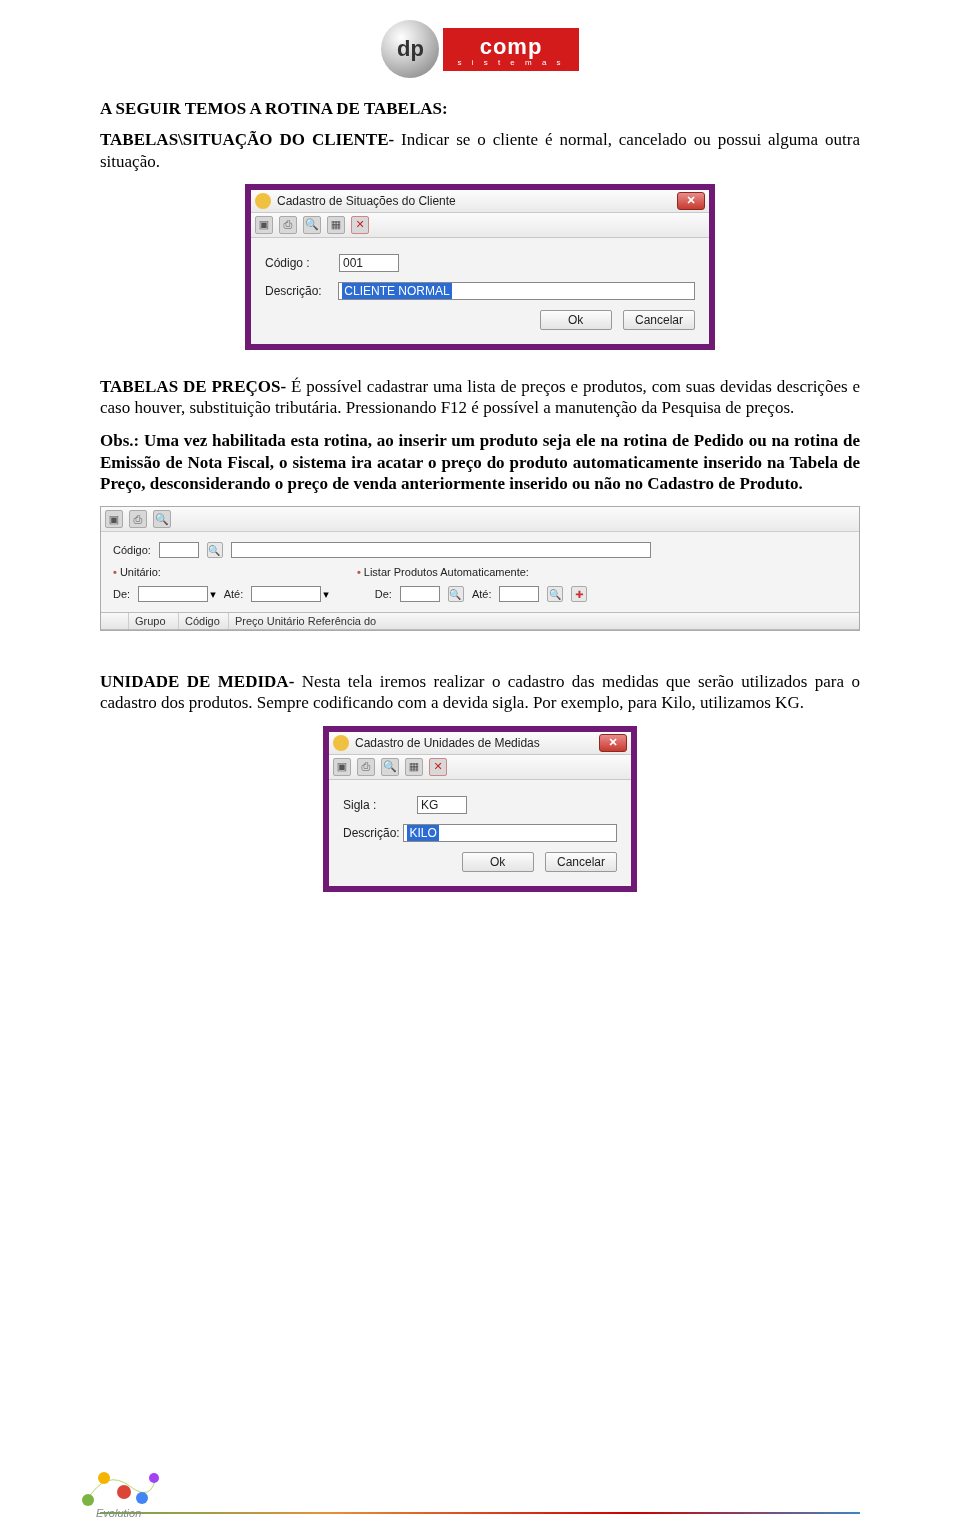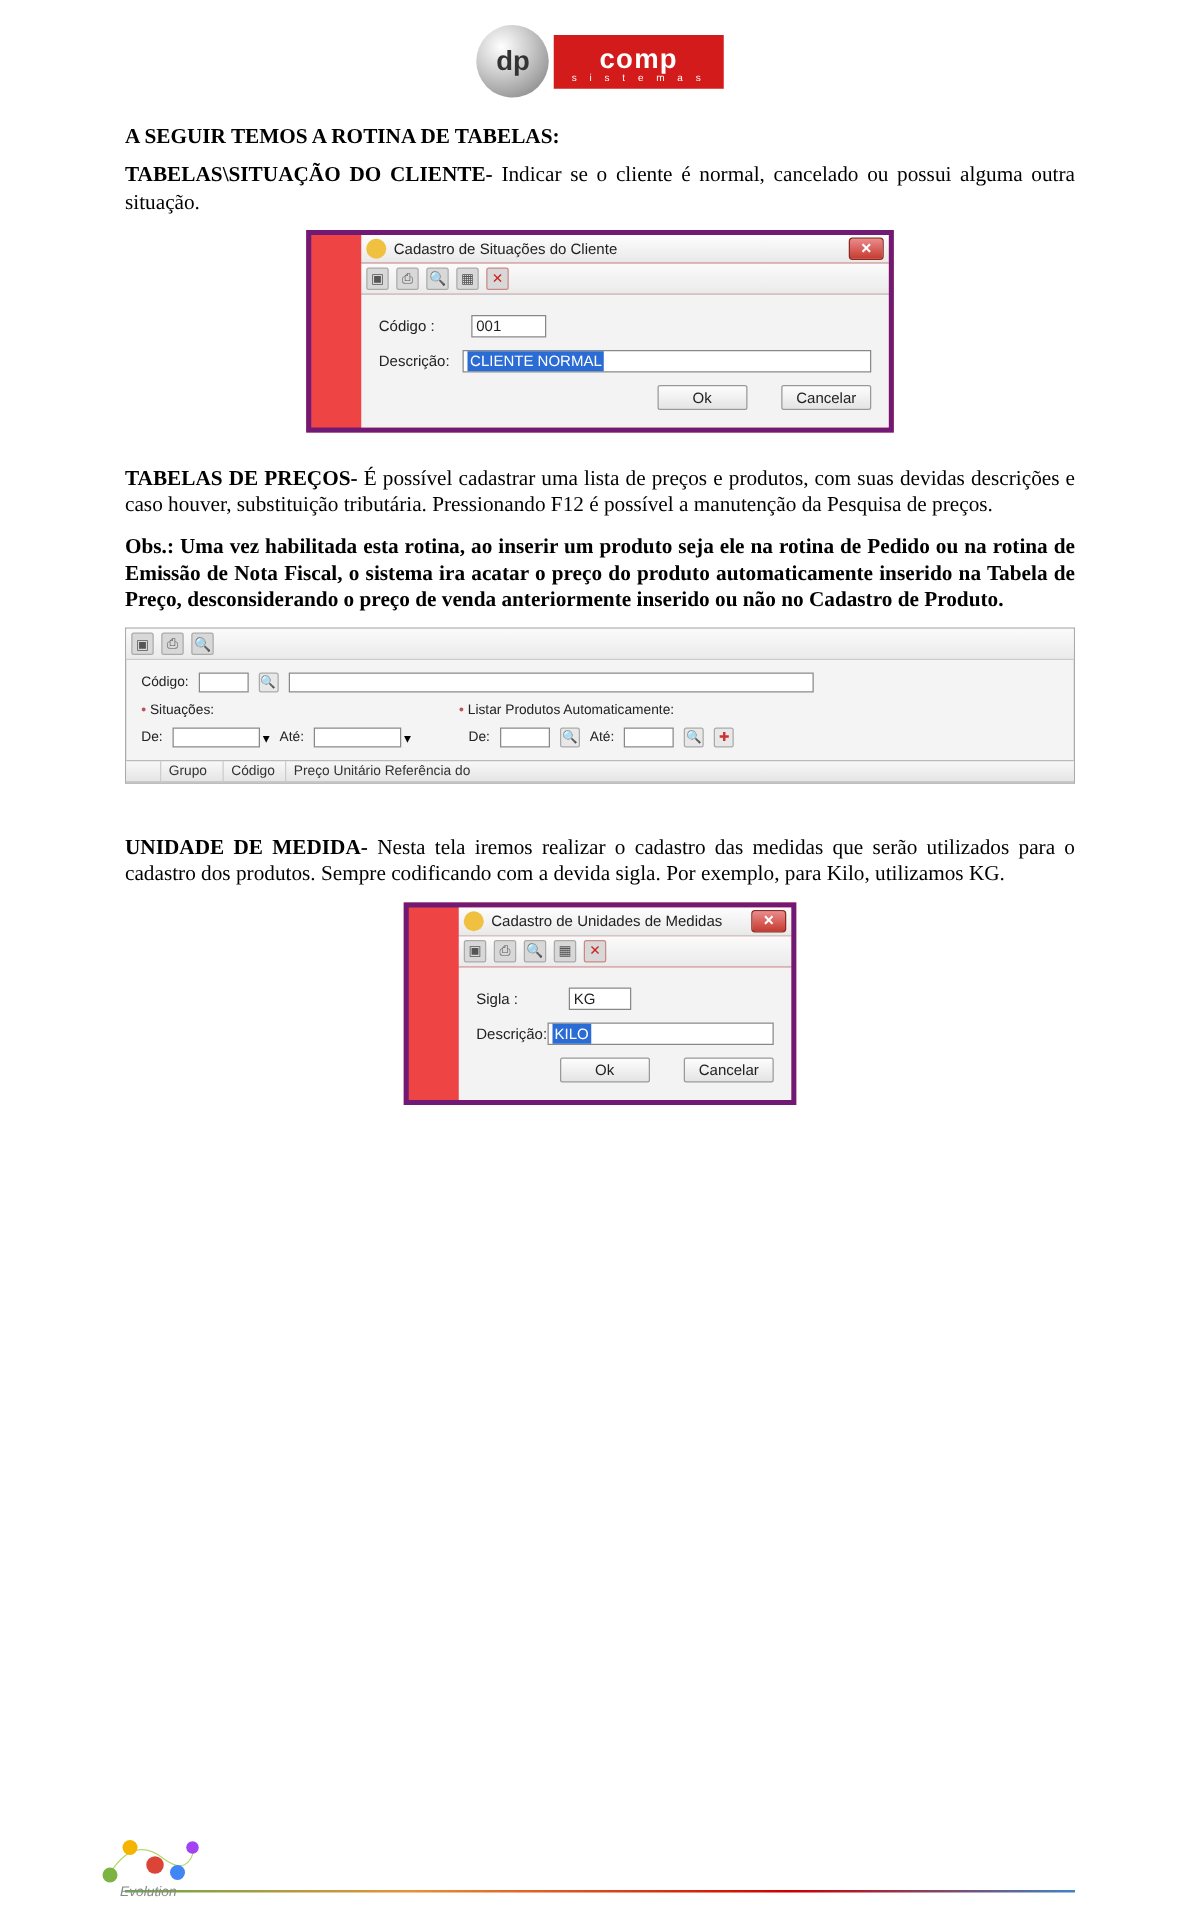--- a/index.html
+++ b/index.html
@@ -38,27 +38,26 @@
     padding: 6px 14px 4px 14px;
     font-family: Arial, sans-serif;
   }
   .logo-rect .big { font-size: 22px; font-weight: bold; letter-spacing: 1px; }
   .logo-rect .small { font-size: 8px; letter-spacing: 4px; text-align: right; margin-top:-2px;}
   .heading { font-weight: bold; margin: 12px 0 10px 0; }
   p { margin: 0 0 12px 0; text-align: justify; line-height: 1.25; }
 
   
   .win {
-    background: #ef4444;
-    border: 4px solid #701a75;
+    background: #a16207;
+    border: 6px solid #701a75;
     font-family: "Segoe UI", Tahoma, Arial, sans-serif;
     font-size: 12px;
     color: #222;
     margin: 6px auto 26px auto;
-    padding-left: 40px;
   }
   .win-title {
     display: flex;
     align-items: center;
     padding: 2px 4px;
     background: linear-gradient(#fdfdfd,#e9e9e9);
     border-bottom: 1px solid #c9c9c9;
   }
   .win-title .ticon {
     width: 16px; height: 16px;
@@ -112,21 +111,21 @@
   .sel { background:#2a6bd4; color:#fff; padding:1px 2px; }
   .btnrow { text-align:right; margin-top:10px; }
   .wbtn {
     display:inline-block;
     min-width:72px;
     text-align:center;
     padding:2px 10px;
     background:linear-gradient(#fdfdfd,#e4e4e4);
     border:1px solid #999;
     border-radius:2px;
-    margin-left:24px;
+    margin-left:8px;
     font-size:12px;
   }
 
   
   .gridwin {
     width: 760px;
     border:1px solid #aaa;
     background:#f4f4f4;
     font-family: "Segoe UI", Tahoma, Arial, sans-serif;
     font-size: 11px;
@@ -230,21 +229,21 @@
     <span class="tb-icon">🔍</span>
   </div>
   <div class="body">
     <div class="grow">
       <span class="glabel">Código:</span>
       <span class="gin gsmall"></span>
       <span class="gicon magnif">🔍</span>
       <span class="gin" style="width:420px;"></span>
     </div>
     <div class="grow">
-      <span class="glabel gbold">Situações:</span>
+      <span class="glabel gbold">Unitário:</span>
       <span style="flex:0 0 180px;"></span>
       <span class="glabel gbold">Listar Produtos Automaticamente:</span>
     </div>
     <div class="grow">
       <span class="glabel">De:</span>
       <span class="gin gcombo"></span>
       <span style="margin-left:-6px;">▾</span>
       <span class="glabel">Até:</span>
       <span class="gin gcombo"></span>
       <span style="margin-left:-6px;">▾</span>

